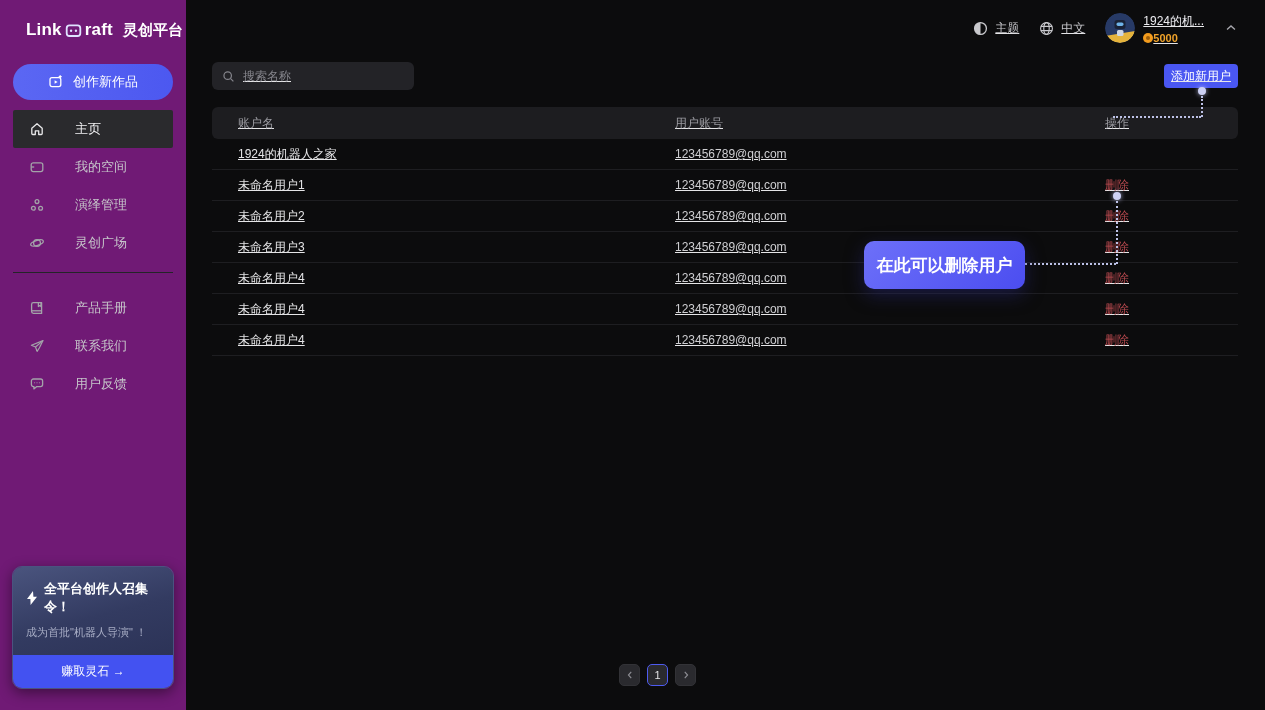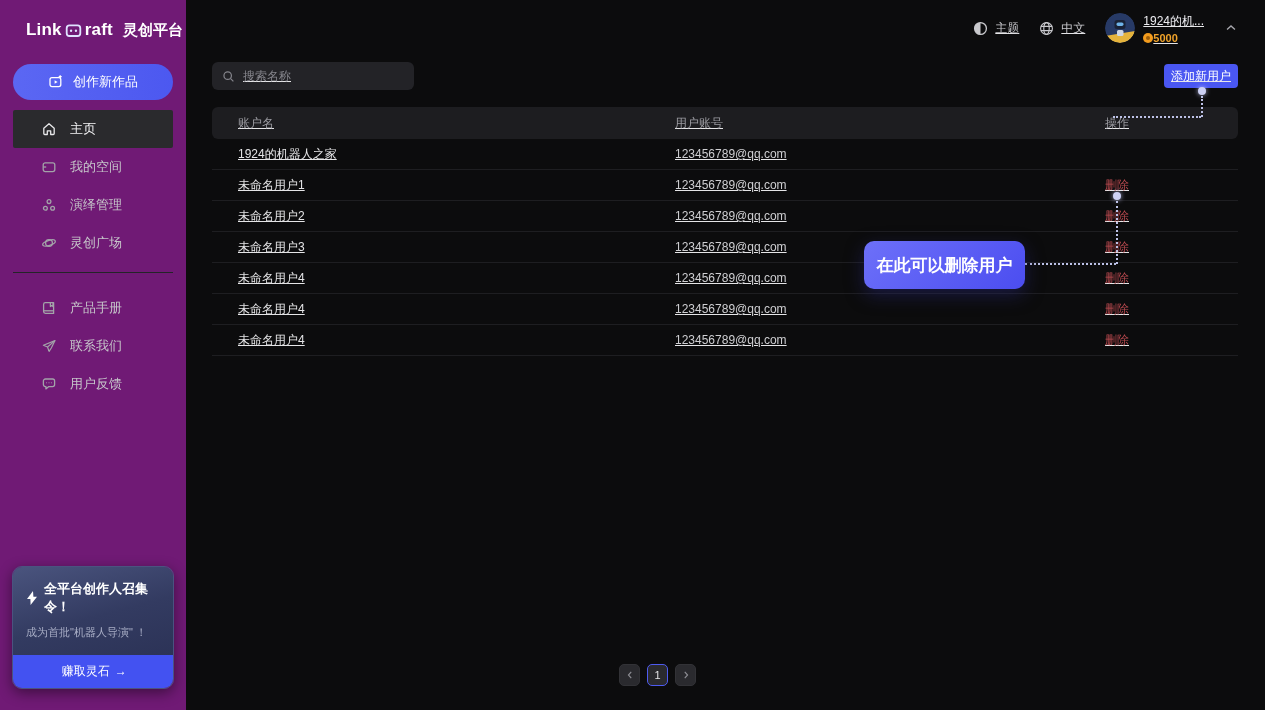--- a/index.html
+++ b/index.html
@@ -22,40 +22,40 @@
   .logo .word { color:#fff; font-size:17px; font-weight:bold; letter-spacing:.2px; }
   .logo .cn { color:#fff; font-size:15px; font-weight:bold; margin-left:7px; }
   .create-btn {
     margin:24px 13px 0; height:36px; border:none; cursor:pointer;
     border-radius:18px; background:linear-gradient(90deg,#5b67f3,#4c58f0);
     color:#fff; font-size:13px; display:flex; align-items:center; justify-content:center; gap:9px;
     font-family:inherit;
   }
   .nav { margin-top:10px; padding:0 13px; }
   .nav-item {
-    height:38px; border-radius:2px; display:flex; align-items:center; gap:13px;
-    padding:0 28px; color:#c6c6ca; font-size:13px; cursor:pointer;
+    height:38px; border-radius:2px; display:flex; align-items:center; gap:30px;
+    padding:0 16px; color:#c6c6ca; font-size:13px; cursor:pointer;
   }
   .nav-item .ni { color:#a3a3a9; }
   .nav-item.active { background:#2a2a2d; color:#f2f2f4; }
   .nav-item.active .ni { color:#e8e8ea; }
   .side-divider { height:1px; background:#242428; margin:10px 13px 6px; }
 
   .promo {
     position:absolute; left:12px; right:12px; bottom:21px;
     border-radius:10px; overflow:hidden; border:1px solid #4a5380;
     box-shadow:0 4px 14px rgba(0,0,0,.45);
   }
   .promo-top { background:linear-gradient(165deg,#4a547e 0%, #333b61 55%, #2c3357 100%); padding:13px 13px 15px; }
   .promo-title { display:flex; align-items:center; gap:6px; color:#fff; font-size:13px; font-weight:bold; }
   .promo-sub { color:#a9aec6; font-size:11px; margin-top:9px; }
   .promo-cta {
     width:100%; border:none; cursor:pointer; background:#4352f1; height:33px;
     color:#fff; font-size:12px; display:flex; align-items:center; justify-content:center;
-    font-family:Liberation Mono, monospace;
+    font-family:Liberation Sans, sans-serif;
   }
 
   
   .main { position:absolute; left:186px; top:0; width:1079px; height:710px;text-decoration:underline; }
   .topbar {
     height:56px; display:flex; align-items:center; justify-content:flex-end;
     gap:20px; padding-right:27px;
   }
   .tb-group { display:flex; align-items:center; gap:7px; color:#c9c9cd; font-size:12px; cursor:pointer; }
   .user-chip { display:flex; align-items:center; gap:8px; cursor:pointer; }

